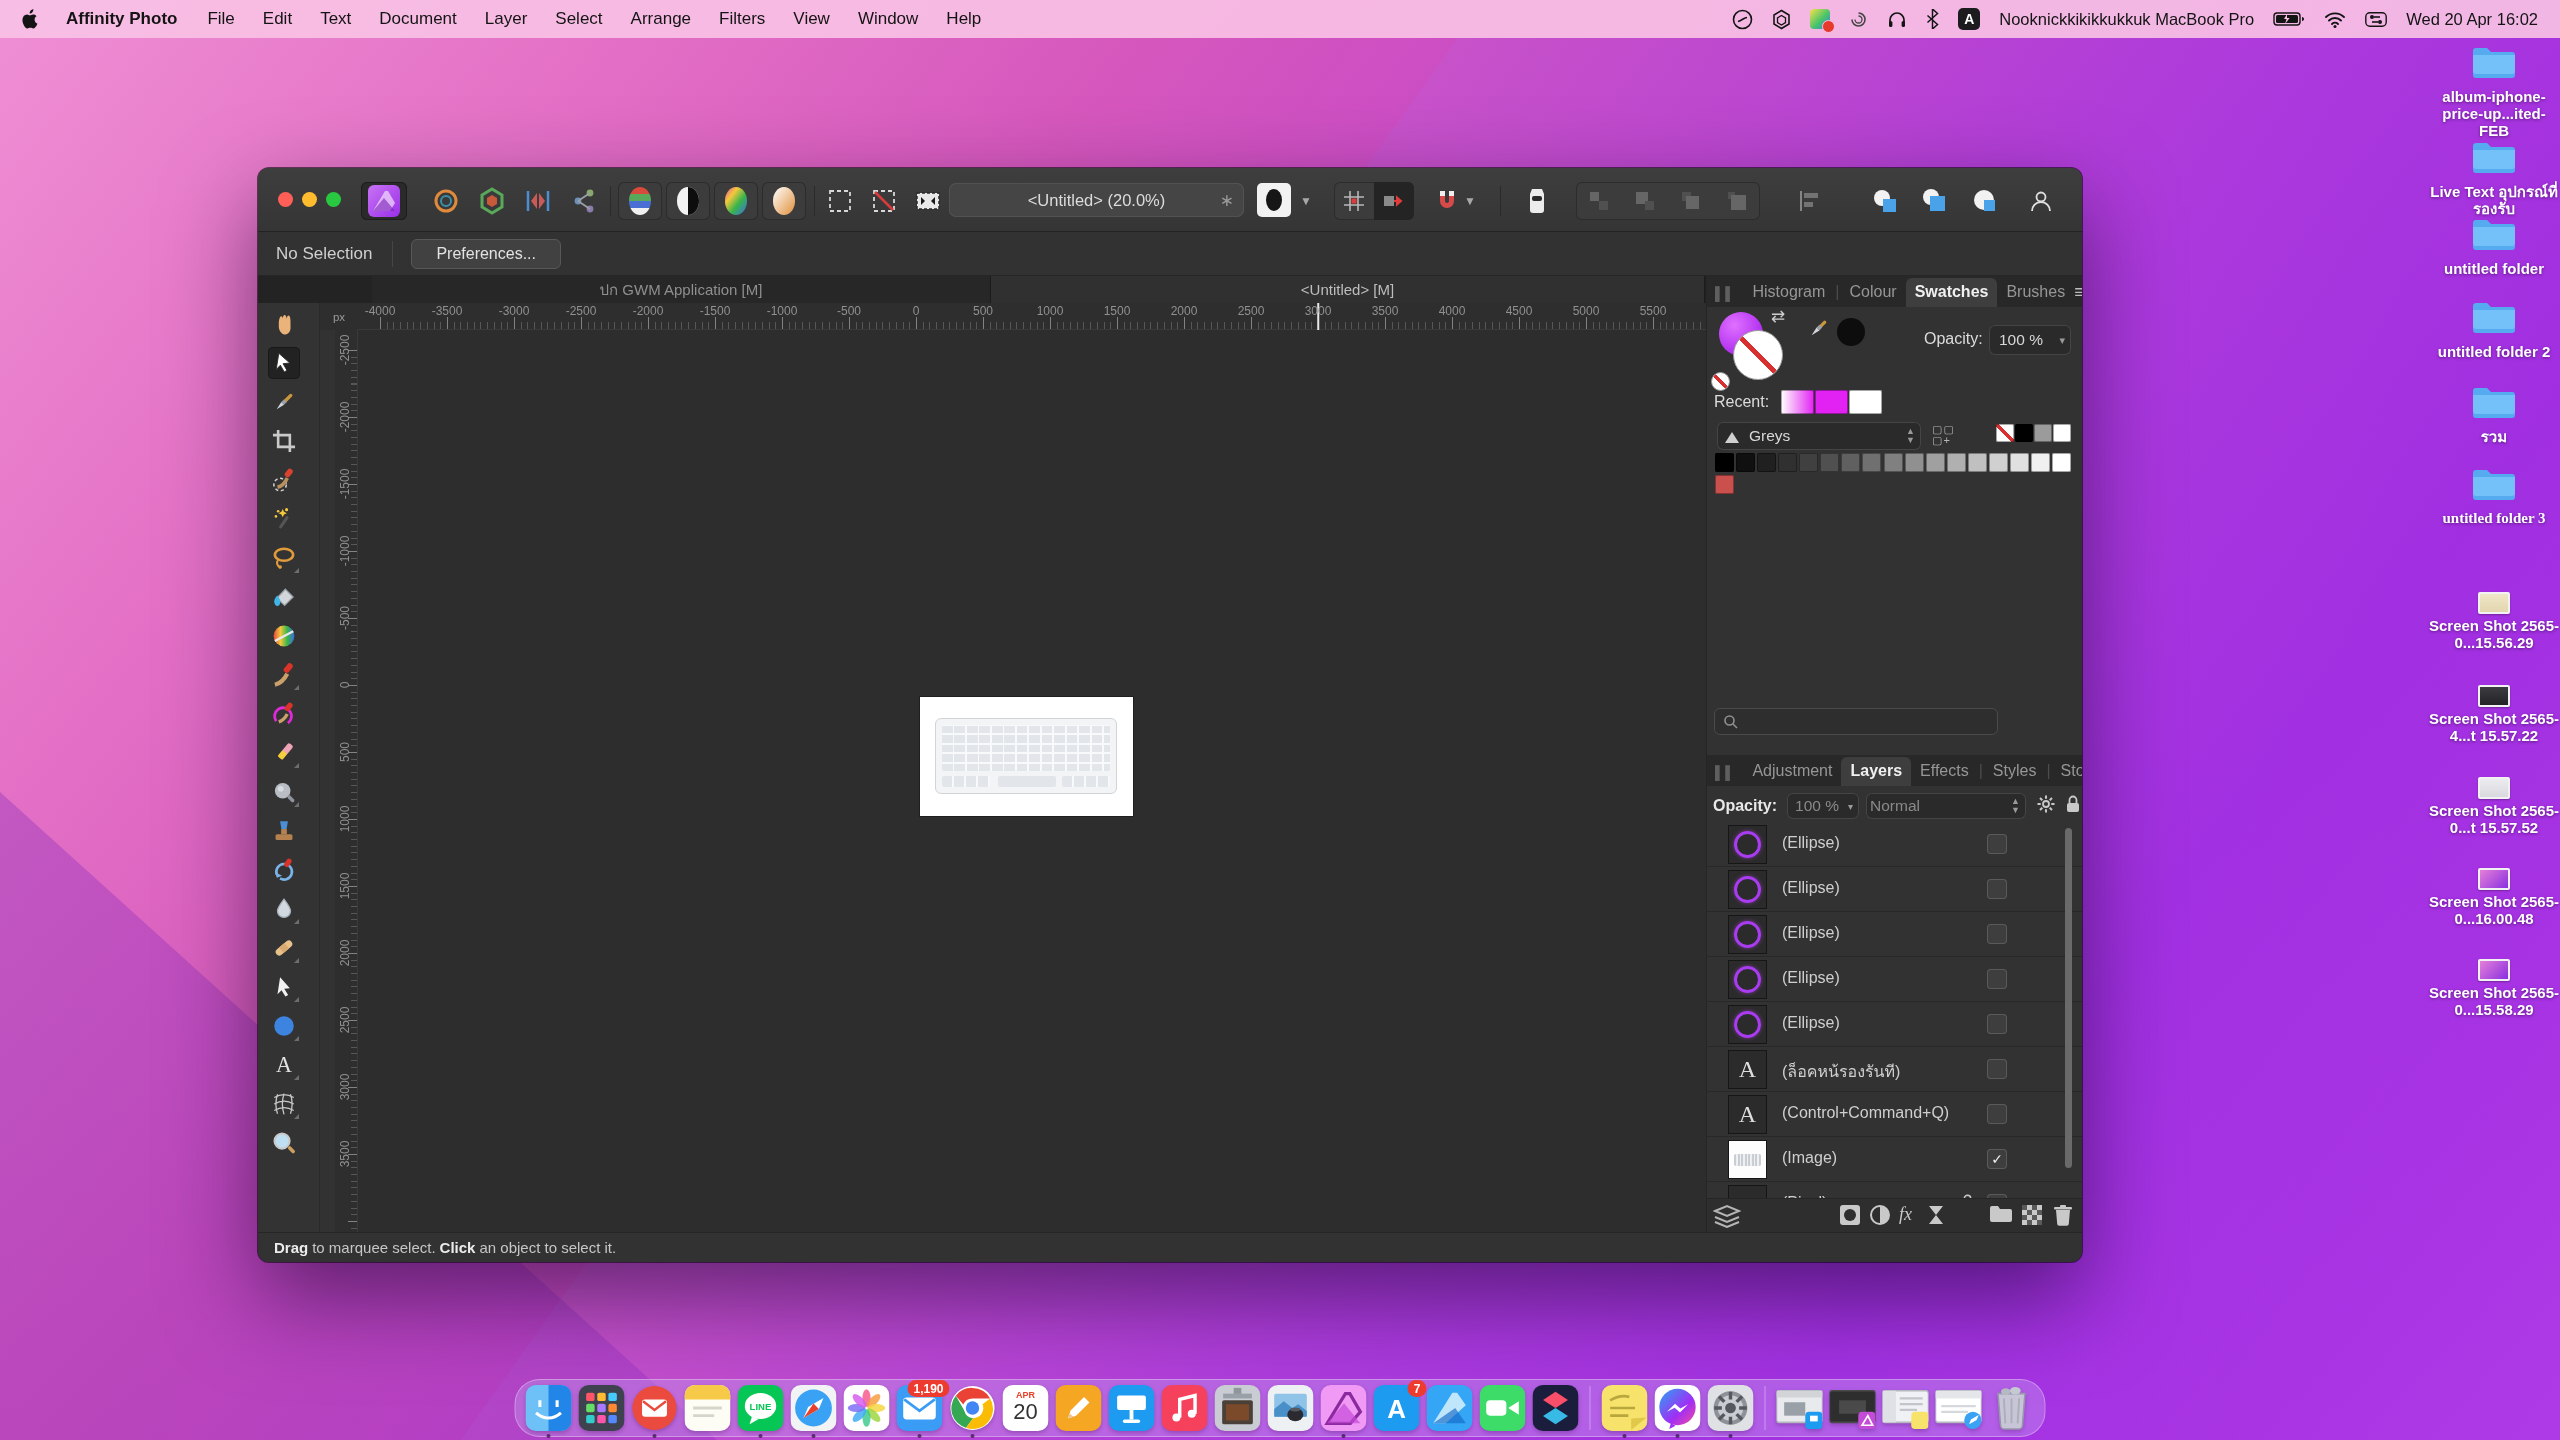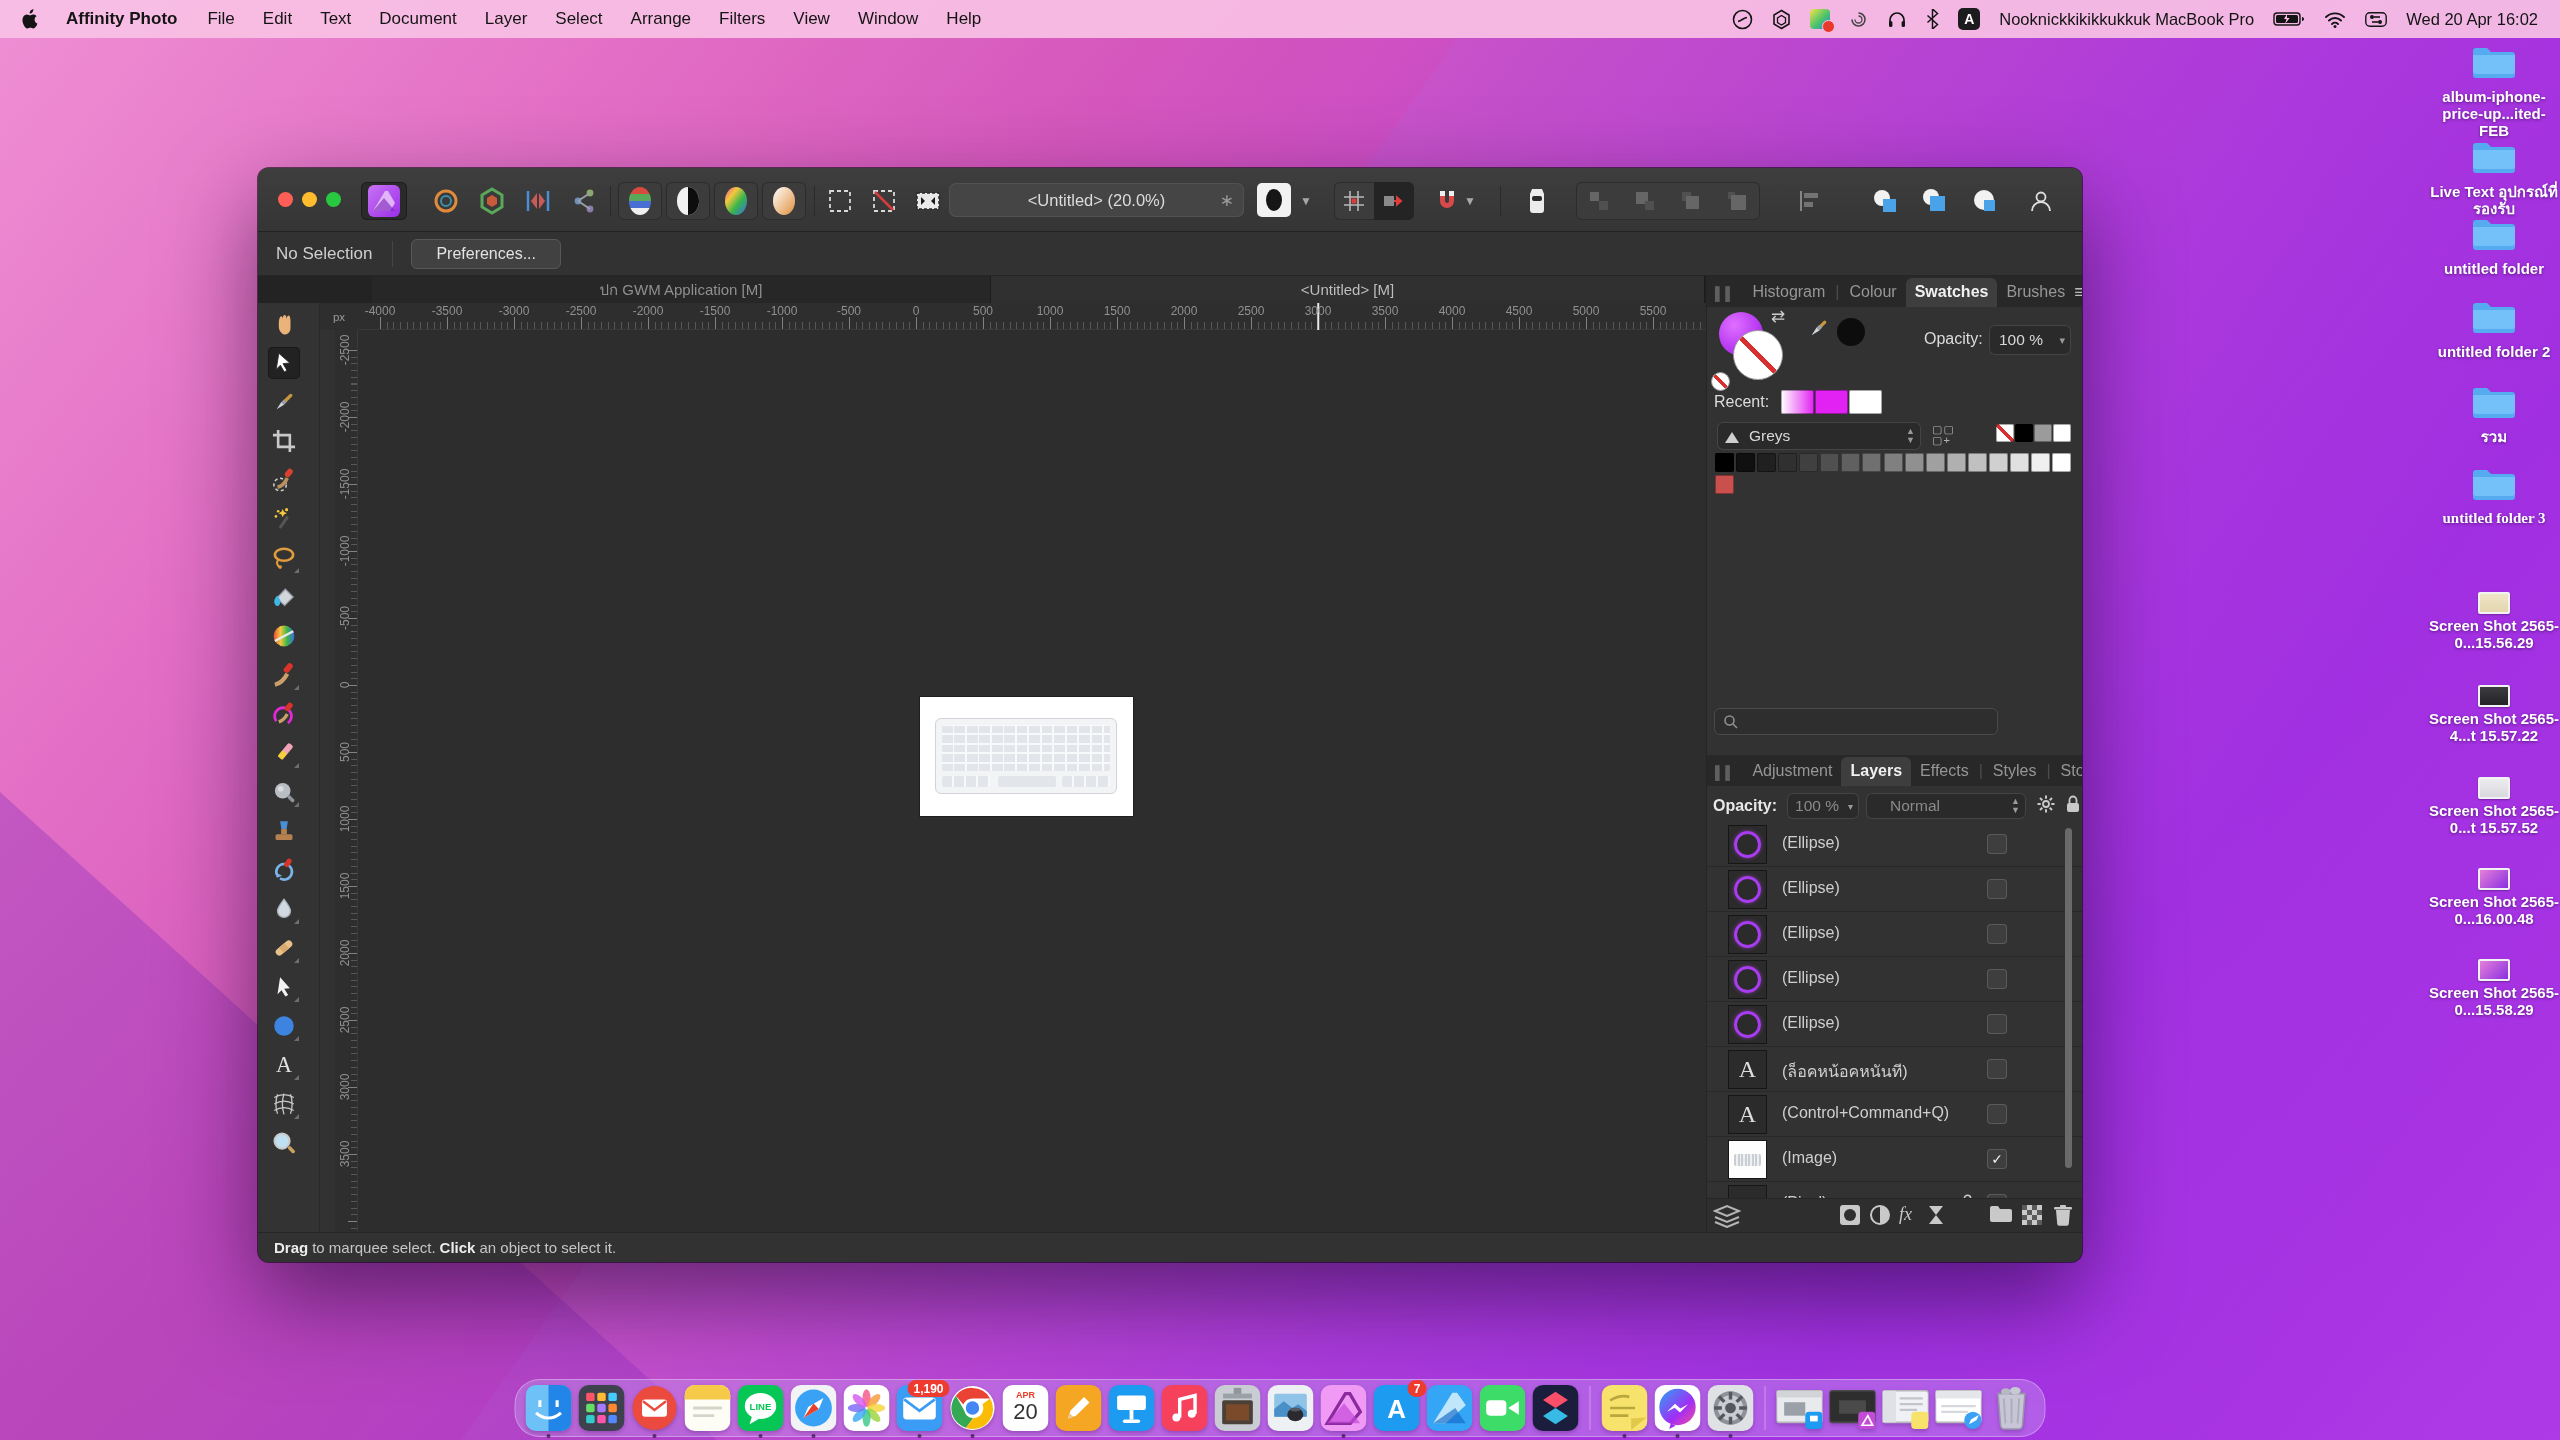--- a/index.html
+++ b/index.html
@@ -887,21 +887,21 @@
         <span class="sep">|</span>
         <span class="tab">Stock</span>
       </div>
 
     <div class="lay-opac">
       <span style="margin-left:6px;font-weight:bold;color:#e8e8e8">Opacity:</span>
       <div class="combo" style="width:72px;height:26px;margin-left:10px;padding-left:8px;color:#8a8a8a">
         <span>100 %</span>
         <span class="stepper" style="font-size:10px">▾</span>
       </div>
-      <div class="combo" style="width:160px;height:26px;margin-left:7px;padding-left:24px;color:#8a8a8a">
+      <div class="combo" style="width:160px;height:26px;margin-left:7px;padding-left:4px;color:#8a8a8a">
         <span>Normal</span>
         <span class="stepper">▲<br>▼</span>
       </div>
       <span style="margin-left:10px">
         <svg width="20" height="20" viewBox="0 0 20 20">
             <circle cx="10" cy="10" r="3" fill="none" stroke="#c9c9c9" stroke-width="1.8"></circle>
             <g stroke="#c9c9c9" stroke-width="2">
               <path d="M10 1.5v3.2M10 15.3v3.2M1.5 10h3.2M15.3 10h3.2M4 4l2.3 2.3M13.7 13.7L16 16M16 4l-2.3 2.3M6.3 13.7L4 16"></path>
             </g>
           </svg>
@@ -945,21 +945,21 @@
         </div>
         <div class="lrow" style="top: 180px;">
           <div class="lthumb">
             <div class="ell"></div>
           </div>
           <span class="lname">(Ellipse)</span>
           <span class="lcheck"></span>
         </div>
         <div class="lrow" style="top: 225px;">
           <div class="lthumb txt">A</div>
-          <span class="lname">(ล็อคหน้อคหนันที)</span>
+          <span class="lname">(ล็อคหน้รองรันที)</span>
           <span class="lcheck"></span>
         </div>
         <div class="lrow" style="top: 270px;">
           <div class="lthumb txt">A</div>
           <span class="lname">(Control+Command+Q)</span>
           <span class="lcheck"></span>
         </div>
         <div class="lrow" style="top: 315px;">
           <div class="lthumb img"></div>
           <span class="lname">(Image)</span>

